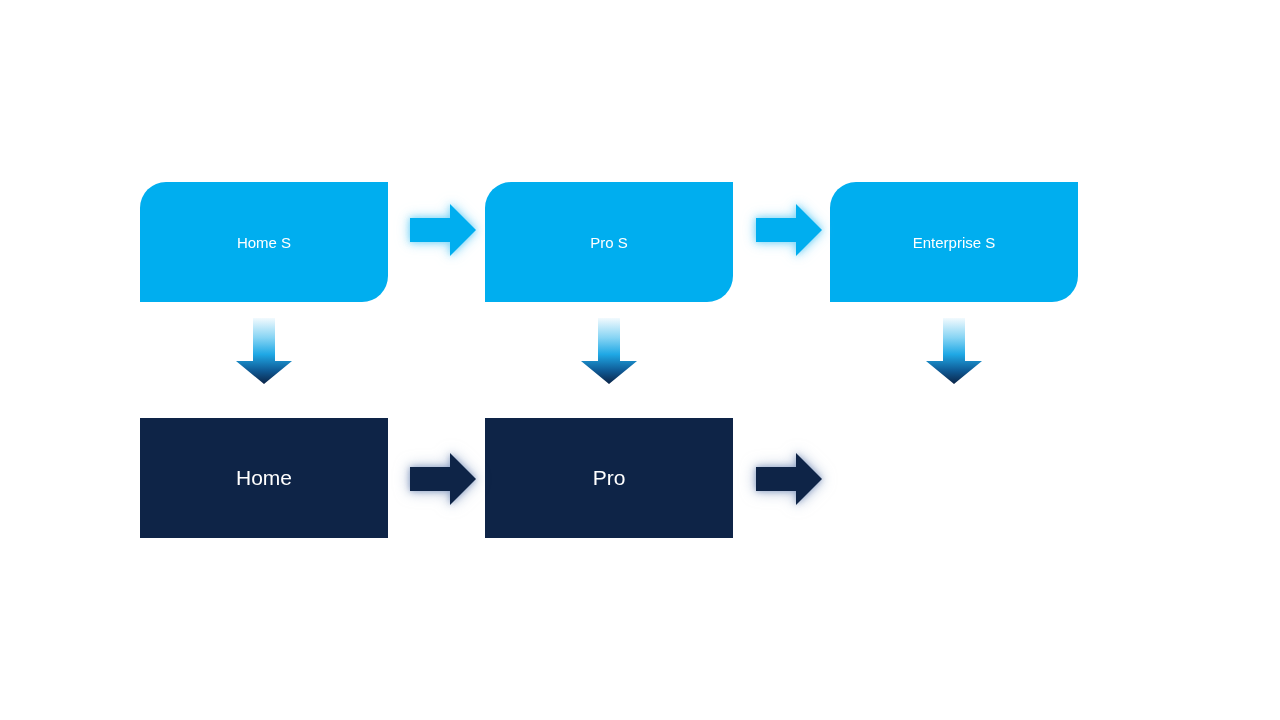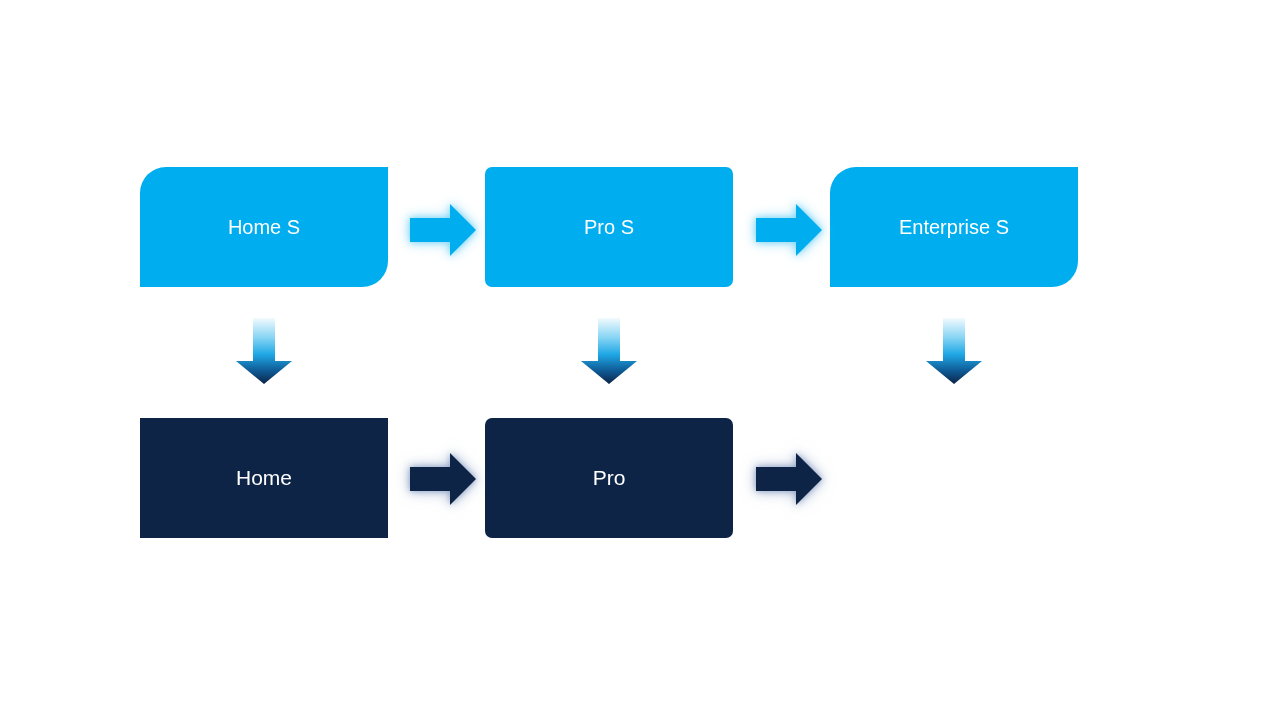--- a/index.html
+++ b/index.html
@@ -22,32 +22,32 @@
     position: absolute;
     width: 248px;
     height: 120px;
     display: flex;
     align-items: center;
     justify-content: center;
     color: var(--text);
     text-align: center;
   }
   .box-top {
-    top: 167px;
+    top: 182px;
     background: var(--light-blue);
     border-radius: 26px 0 26px 0;
-    font-size: 20px;
+    font-size: 15px;
   }
   .box-bottom {
     top: 418px;
     background: var(--navy);
     font-size: 21px;
   }
   .col1 { left: 140px; }
-  .col2 { left: 485px; border-radius: 7px; }
+  .col2 { left: 485px; }
   .col3 { left: 830px; align-items: center; }
 
   .right-arrow {
     position: absolute;
     width: 66px;
     height: 52px;
   }
   .right-arrow svg, .down-arrow svg { display: block; width: 100%; height: 100%; }
   .ra-top { top: 204px; }
   .ra-bottom { top: 453px; }

